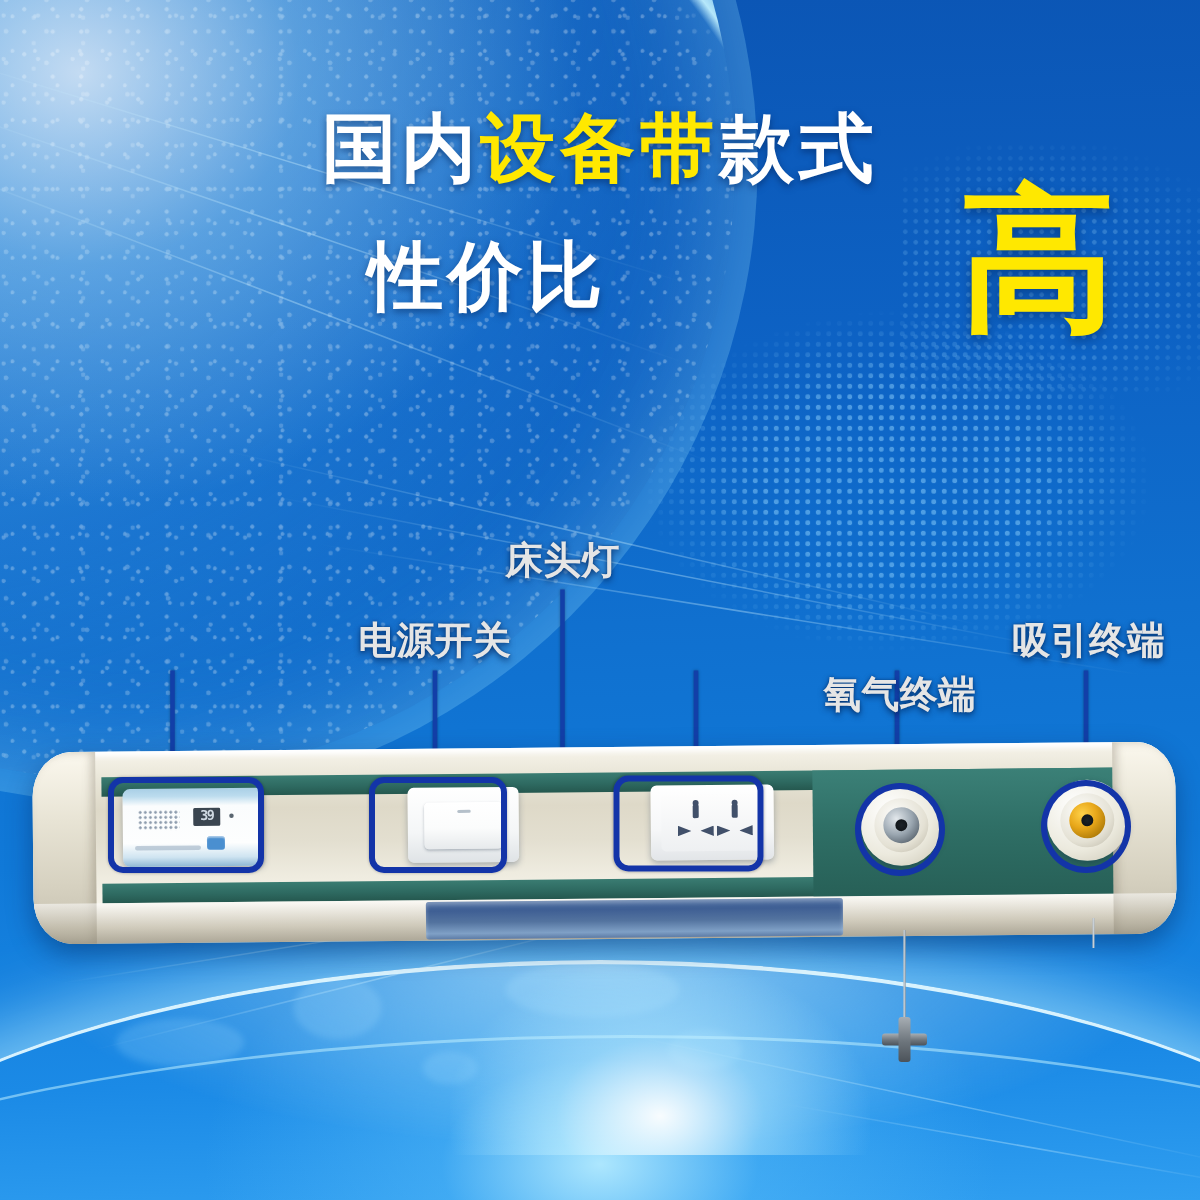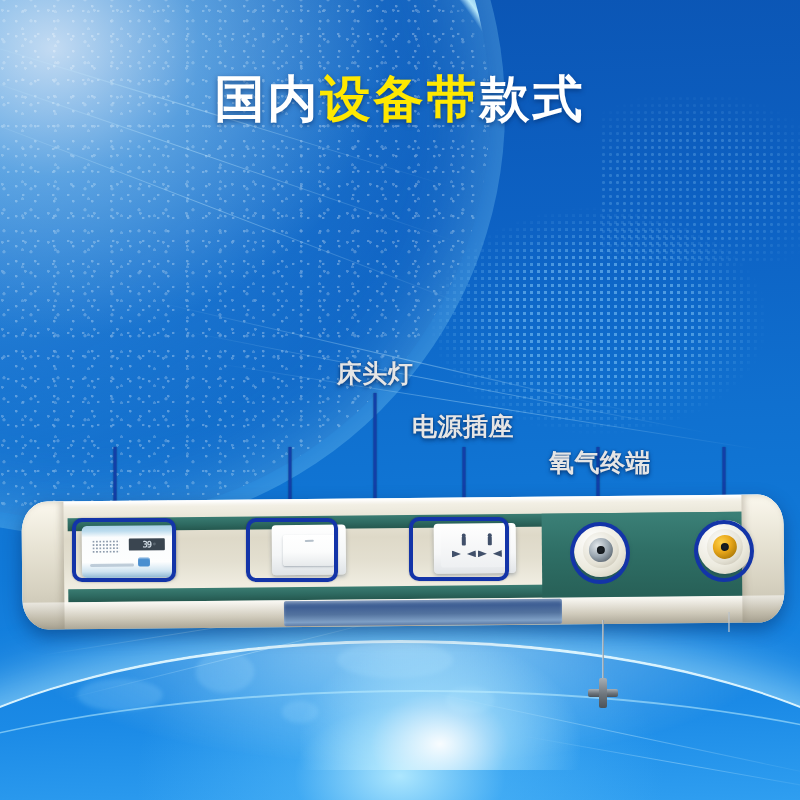--- a/index.html
+++ b/index.html
@@ -213,21 +213,21 @@
     border-radius:5px;
     box-shadow:0 2px 4px rgba(40,60,90,.35);
   }
   .ic-grille{
     position:absolute; left:10px; top:14px; width:28px; height:14px;
     background-image:radial-gradient(circle, rgba(90,110,135,.85) 0 .8px, transparent 1.1px);
     background-size:3.4px 3.4px;
     border-radius:2px; opacity:.8;
   }
   .ic-display{
-    position:absolute; left:47px; top:13px; width:36px; height:12px;
+    position:absolute; left:47px; top:13px; width:18px; height:12px;
     background:#3a4550; border-radius:1px;
     color:#cfd9e2; font-size:9px; font-weight:bold; line-height:12px; text-align:center;
     font-family:"DejaVu Sans Mono","Liberation Mono",monospace;
     letter-spacing:-1px;
   }
   .ic-led{ position:absolute; left:71px; top:17px; width:3px; height:3px;
     border-radius:50%; background:#5a6670; }
   .ic-btn{ position:absolute; left:56px; top:32px; width:12px; height:9px;
     background:#4a8fd0; border-radius:2px; box-shadow:inset 0 1px 1px rgba(255,255,255,.5); }
   .ic-slot{ position:absolute; left:8px; top:38px; width:44px; height:3px;
@@ -338,32 +338,37 @@
     </div>
   <div class="dotmap"></div>
   <div class="dotmap2"></div>
   <div class="worldsil"></div>
   <div class="arc"></div>
   <div class="arc2"></div>
   <div class="hotspot"></div>
 
   <div class="headline">
     <div class="hl-line1"><span>国内</span><span class="hl-accent">设备带</span><span>款式</span></div>
+    <div class="hl-line2-wrap">
+      <div class="hl-line2">性价比</div>
+      <div class="hl-big">高</div>
+    </div>
   </div>
 
   <div class="labels" id="labels">
       <div class="leader" style="left: 115px; top: 447px; height: 70px;"></div>
       <div class="leader" style="left: 290px; top: 447px; height: 70px;"></div>
+      <div class="callout-label" style="left: 290px; top: 410px;">电源开关</div>
       <div class="leader" style="left: 375px; top: 393px; height: 213px;"></div>
       <div class="callout-label" style="left: 375px; top: 357px;">床头灯</div>
       <div class="leader" style="left: 464px; top: 447px; height: 70px;"></div>
-      <div class="callout-label" style="left: 463px; top: 410px;">电源插座</div>
       <div class="leader" style="left: 598px; top: 447px; height: 85px;"></div>
       <div class="callout-label" style="left: 600px; top: 410px; margin-top: 36px;">氧气终端</div>
       <div class="leader" style="left: 724px; top: 447px; height: 85px;"></div>
+      <div class="callout-label" style="left: 726px; top: 410px;">吸引终端</div>
     </div>
 
   <div class="bhu">
     <div class="bhu-body">
       <div class="stripe top"></div>
       <div class="stripe bot"></div>
       <div class="green-block"></div>
       <div class="endcap l"></div>
       <div class="endcap r"></div>
       <div class="bhu-shade"></div>

